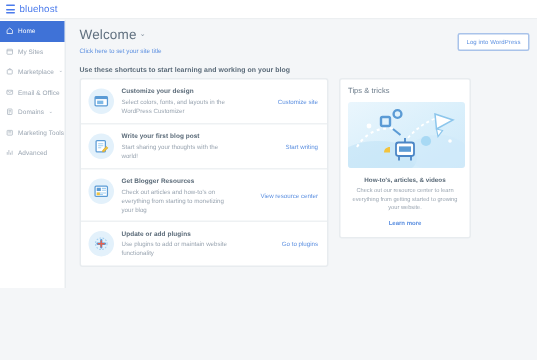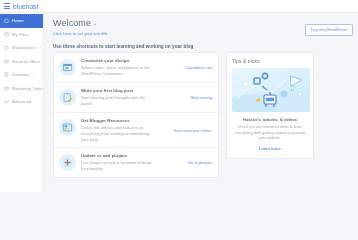--- a/index.html
+++ b/index.html
@@ -46,21 +46,21 @@
   .nav-item.active .nav-label { color:#ffffff; }
   .caret {
     margin-left:3px; font-size:3.6px; color:#b3bcc6; line-height:1;
   }
 
   
   .content {
     position:absolute; top:13px; left:44px; width:314px; height:179px;
     background:#f4f6f8; padding:6px 5px 0 9px;
   }
-  .welcome-row { display:flex; align-items:flex-end; justify-content:space-between; }
+  .welcome-row { display:flex; align-items:center; justify-content:space-between; }
   .welcome-title {
     font-size:9px; font-weight:400; color:#60707f; letter-spacing:.1px;
     line-height:1; display:flex; align-items:center; gap:2px;
   }
   .welcome-title .wcaret { font-size:5px; color:#8b98a5; }
   .site-title-link {
     font-size:4.2px; color:#5b8fe0; margin-top:3px; display:block;
     text-decoration:none; cursor:pointer;
   }
   .wp-btn {

